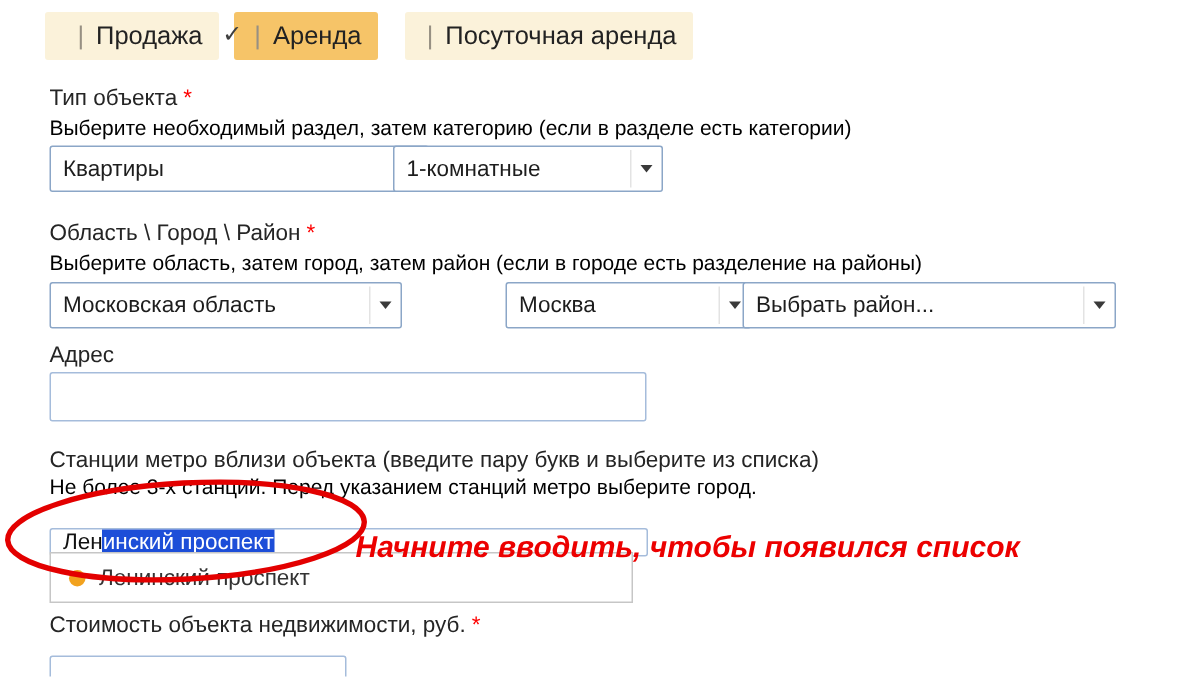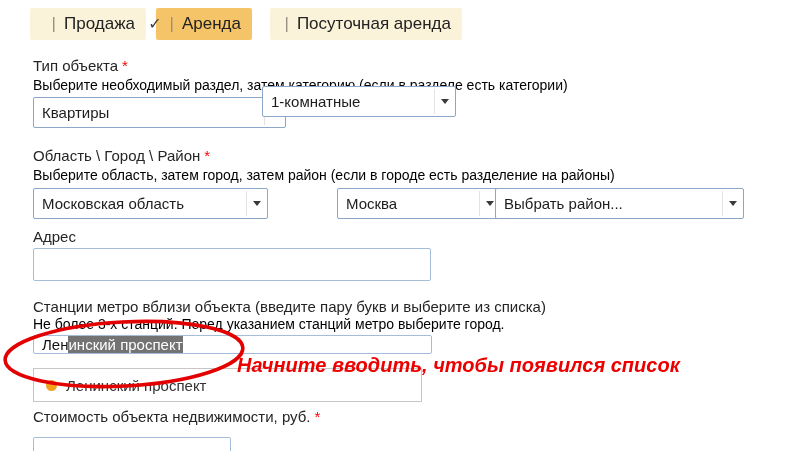--- a/index.html
+++ b/index.html
@@ -45,21 +45,21 @@
   .tinput{
     position:absolute;box-sizing:border-box;background:#fff;
     border:1px solid #a5bcdb;border-radius:2px;
     font-family:"Liberation Sans",sans-serif;font-size:15px;color:#1d1d1d;padding:0 8px;outline:none;
   }
   .metro-box{
     position:absolute;box-sizing:border-box;background:#fff;
     border:1px solid #a5bcdb;border-radius:2px;display:flex;align-items:center;
     padding-left:8px;font-size:15px;color:#111;cursor:text;white-space:pre;
   }
-  .selhl{background:#737373;color:#fff}
+  .selhl{background:#1d4ed8;color:#fff}
 
   
   .sugg{
     position:absolute;box-sizing:border-box;background:#fff;
     border:1px solid #c6c6c6;z-index:2;
   }
   .sugg-item{display:flex;align-items:center;height:100%;padding-left:12px;gap:9px;font-size:15px;color:#333;cursor:pointer;white-space:nowrap}
   .dot{width:11px;height:11px;border-radius:50%;background:#f2a21e;flex:0 0 auto}
 
   
@@ -92,21 +92,21 @@
     <span>Тип объекта</span><span class="req">*</span>
   </div>
   <div class="hint" style="top:77px">Выберите необходимый раздел, затем категорию (если в разделе есть категории)</div>
 
   <div class="sel" style="left:33px;top:97px;width:253px">
     <span>Квартиры</span>
     <span class="arrowzone">
         <span class="caret"></span>
       </span>
   </div>
-  <div class="sel" style="left:262px;top:86px;width:194px">
+  <div class="sel" style="left:262px;top:97px;width:180px">
     <span>1-комнатные</span>
     <span class="arrowzone">
         <span class="caret"></span>
       </span>
   </div>
 
   <div class="flabel" style="top:147px">
     <span>Область \ Город \ Район</span><span class="req">*</span>
   </div>
   <div class="hint" style="top:167px">Выберите область, затем город, затем район (если в городе есть разделение на районы)</div>
@@ -129,21 +129,21 @@
         <span class="caret"></span>
       </span>
   </div>
 
   <div class="flabel" style="top:228px">Адрес</div>
   <input class="tinput" style="left: 33px; top: 248px; width: 398px; height: 33px;" value="">
 
   <div class="flabel" style="top:298px">Станции метро вблизи объекта (введите пару букв и выберите из списка)</div>
   <div class="hint" style="top:316px">Не более 3-х станций. Перед указанием станций метро выберите город.</div>
 
-  <div class="metro-box" style="left:33px;top:335px;width:399px;height:19px">
+  <div class="metro-box" style="left:33px;top:352px;width:399px;height:19px">
     <span>Лен</span><span class="selhl">инский проспект</span>
   </div>
 
   <div class="sugg" style="left:33px;top:368px;width:389px;height:34px">
     <div class="sugg-item">
       <span class="dot"></span>
       <span>Ленинский проспект</span>
     </div>
   </div>
 

